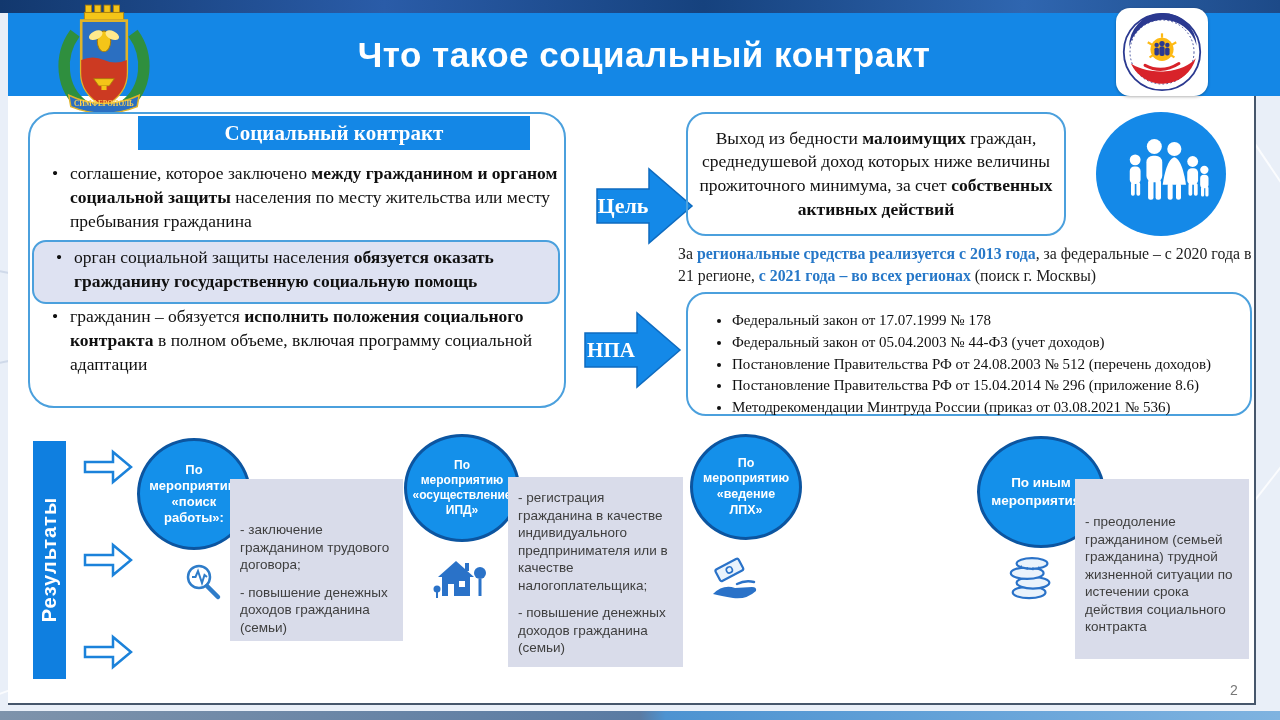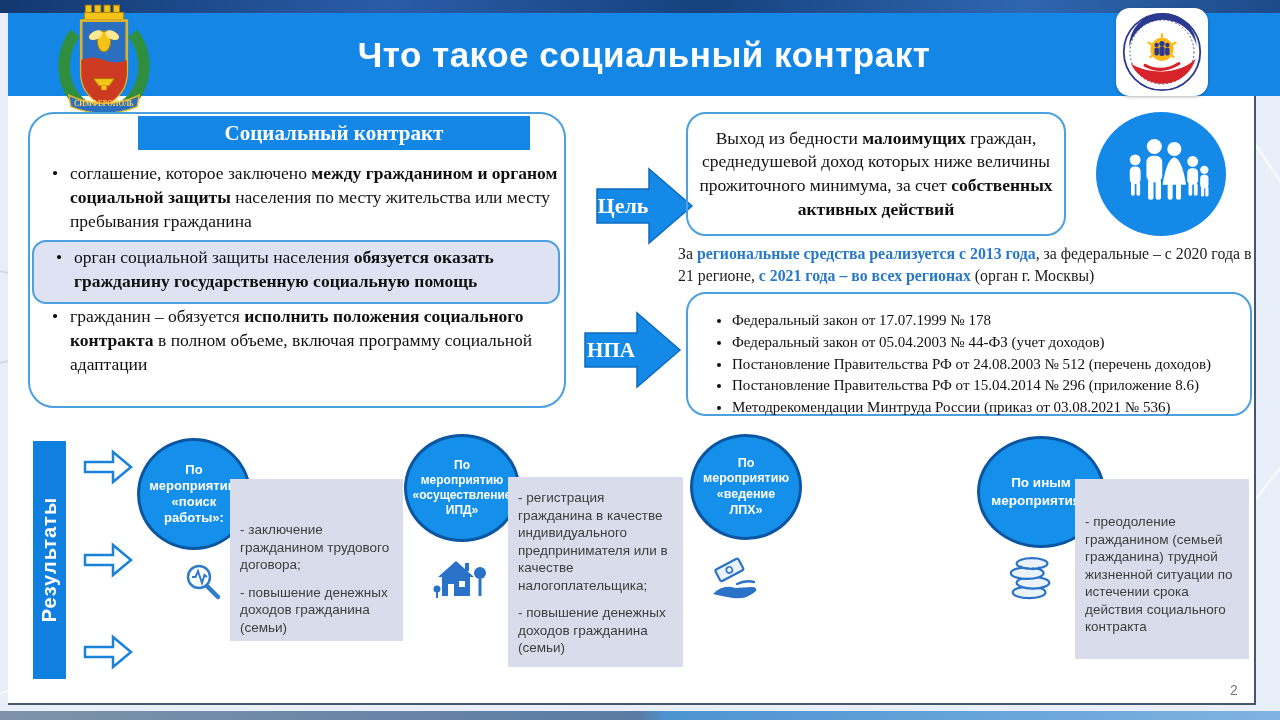--- a/index.html
+++ b/index.html
@@ -209,21 +209,21 @@
       <rect x="93" y="56" width="4.5" height="15" rx="2"></rect>
         <rect x="99.5" y="56" width="4.5" height="15" rx="2"></rect>
       <circle cx="112" cy="40" r="5"></circle>
       <rect x="107" y="46" width="10" height="16" rx="4.5"></rect>
       <rect x="108" y="60" width="3.8" height="12" rx="1.8"></rect>
         <rect x="113.2" y="60" width="3.8" height="12" rx="1.8"></rect>
     </svg>
   </div>
 
   <div class="abs timeline">
-    <span>За </span><span class="blue-b">региональные средства реализуется с 2013 года</span><span>, за федеральные – с 2020 года в 21 регионе, </span><span class="blue-b">с 2021 года – во всех регионах</span><span> (орган г. Москвы)</span>
+    <span>За </span><span class="blue-b">региональные средства реализуется с 2013 года</span><span>, за федеральные – с 2020 года в 21 регионе, </span><span class="blue-b">с 2021 года – во всех регионах</span><span> (поиск г. Москвы)</span>
   </div>
 
   <div class="flow-arrow npa-arrow">
     <svg width="100" height="88" viewBox="0 0 100 88">
       <path d="M2 27 H54 V7 L97 44 L54 81 V61 H2 Z" fill="#1489e8" stroke="#0e6bc0" stroke-width="1.5"></path>
     </svg>
     <span class="arrow-label" style="top:32px;font-size:21px;">НПА</span>
   </div>
   <div class="abs npa-box">
     <ul>

